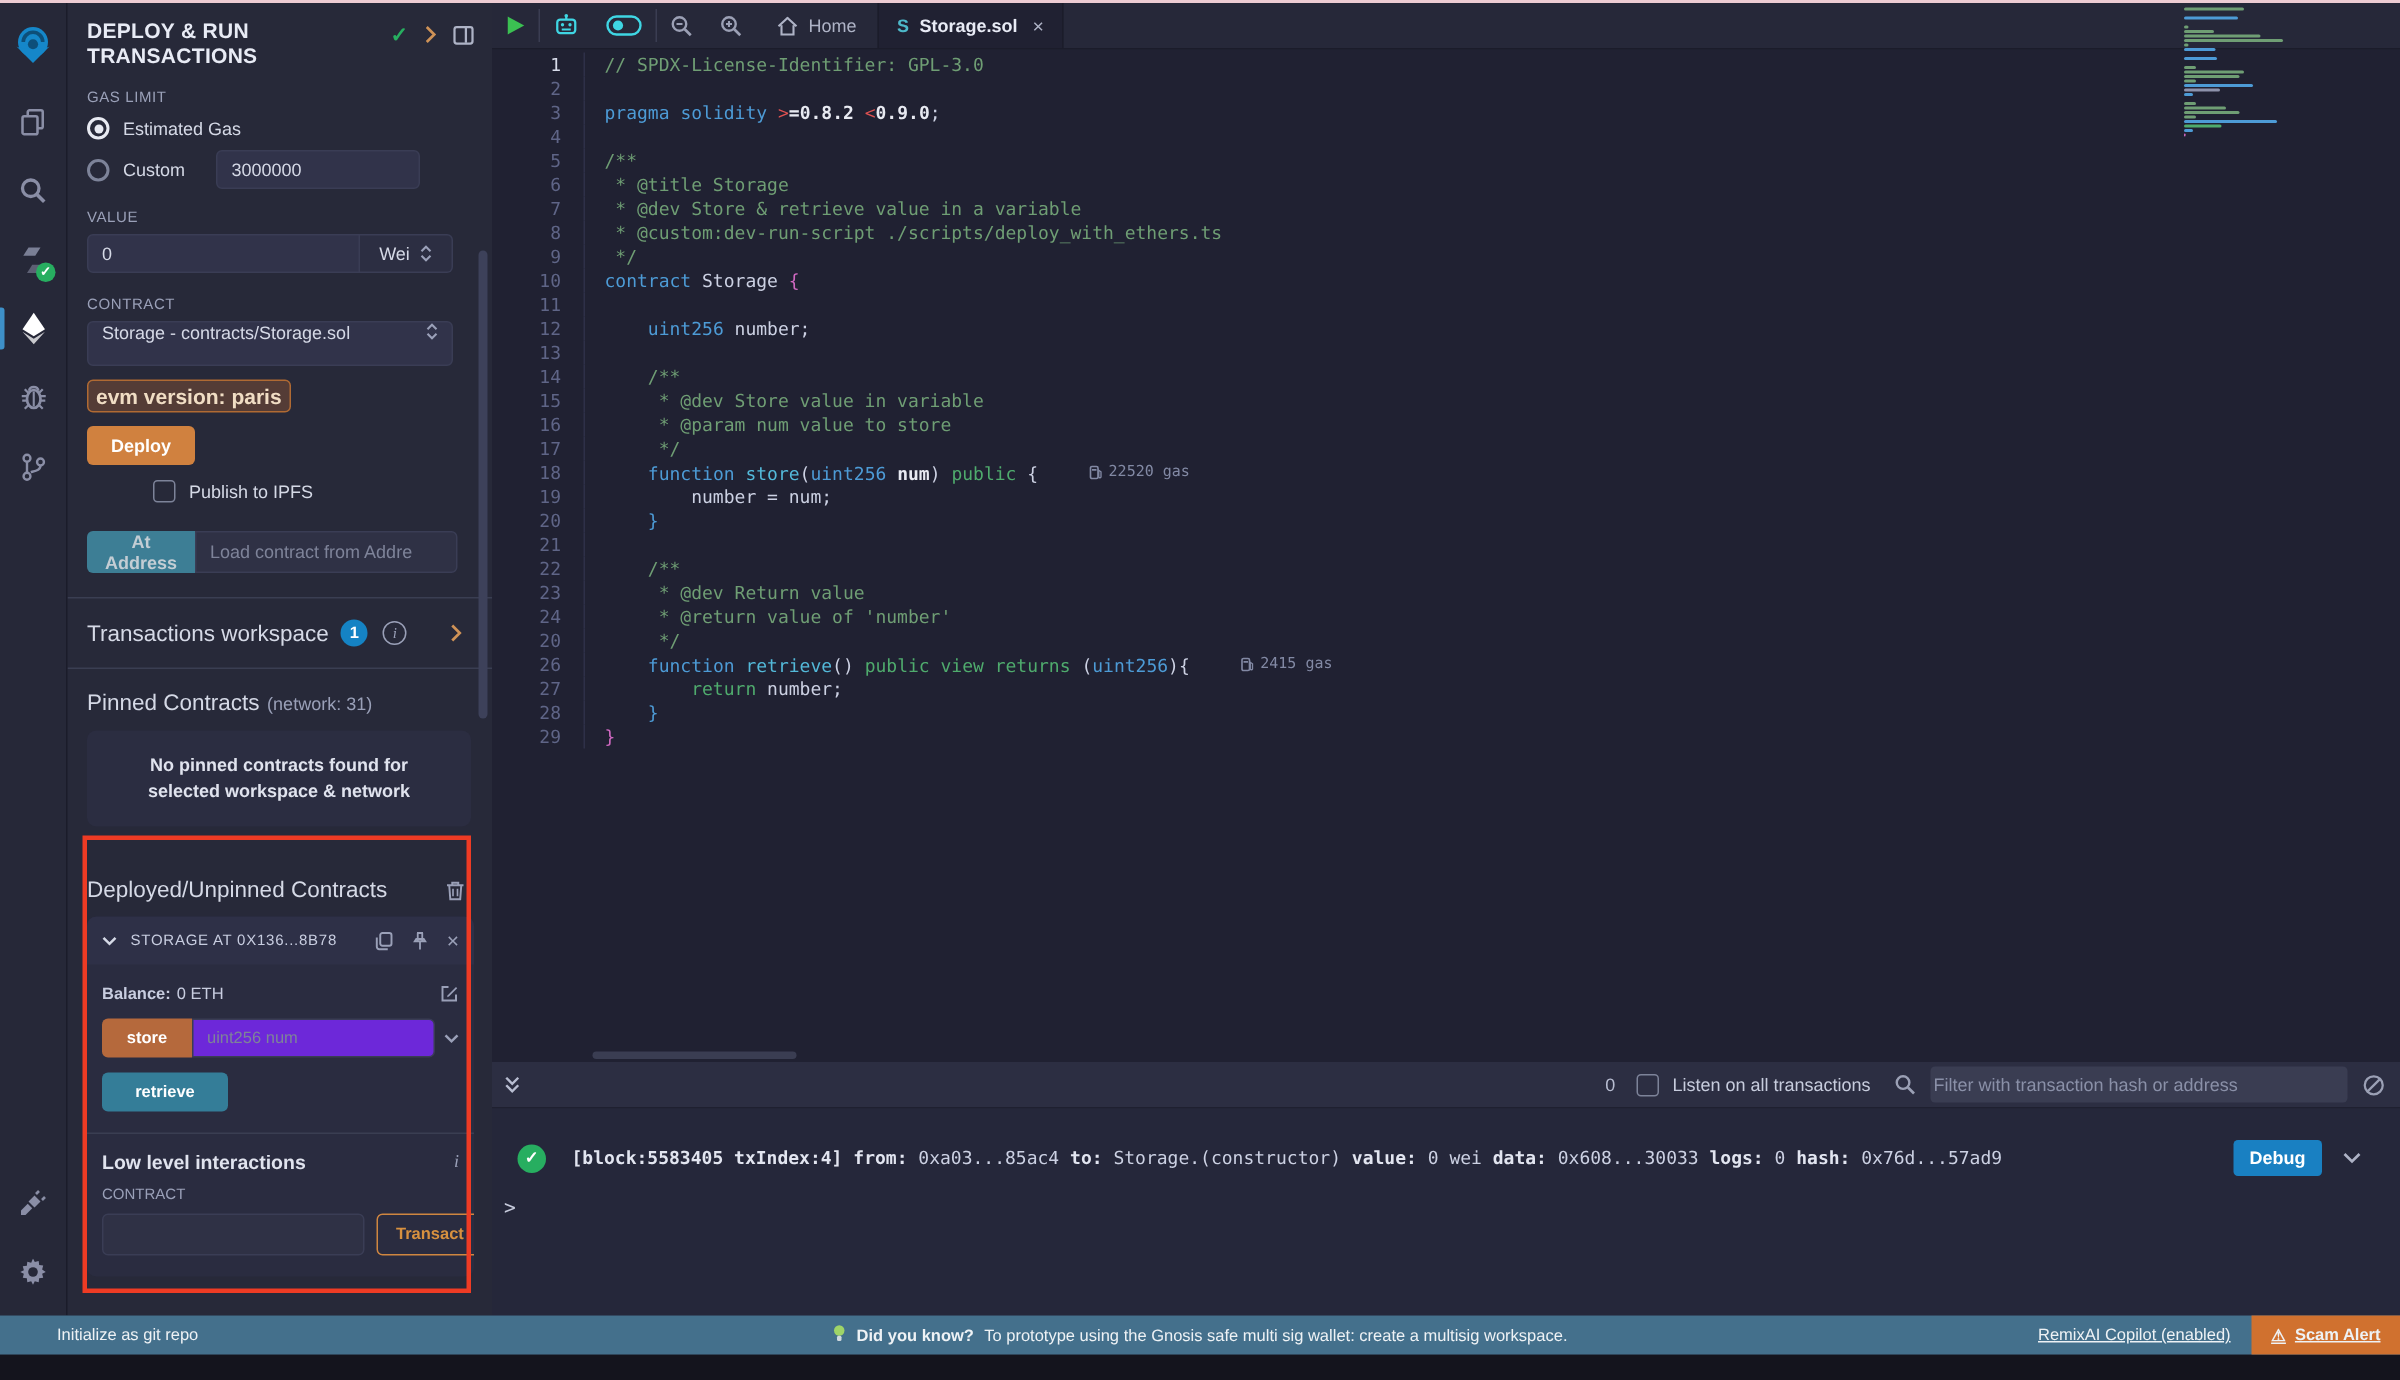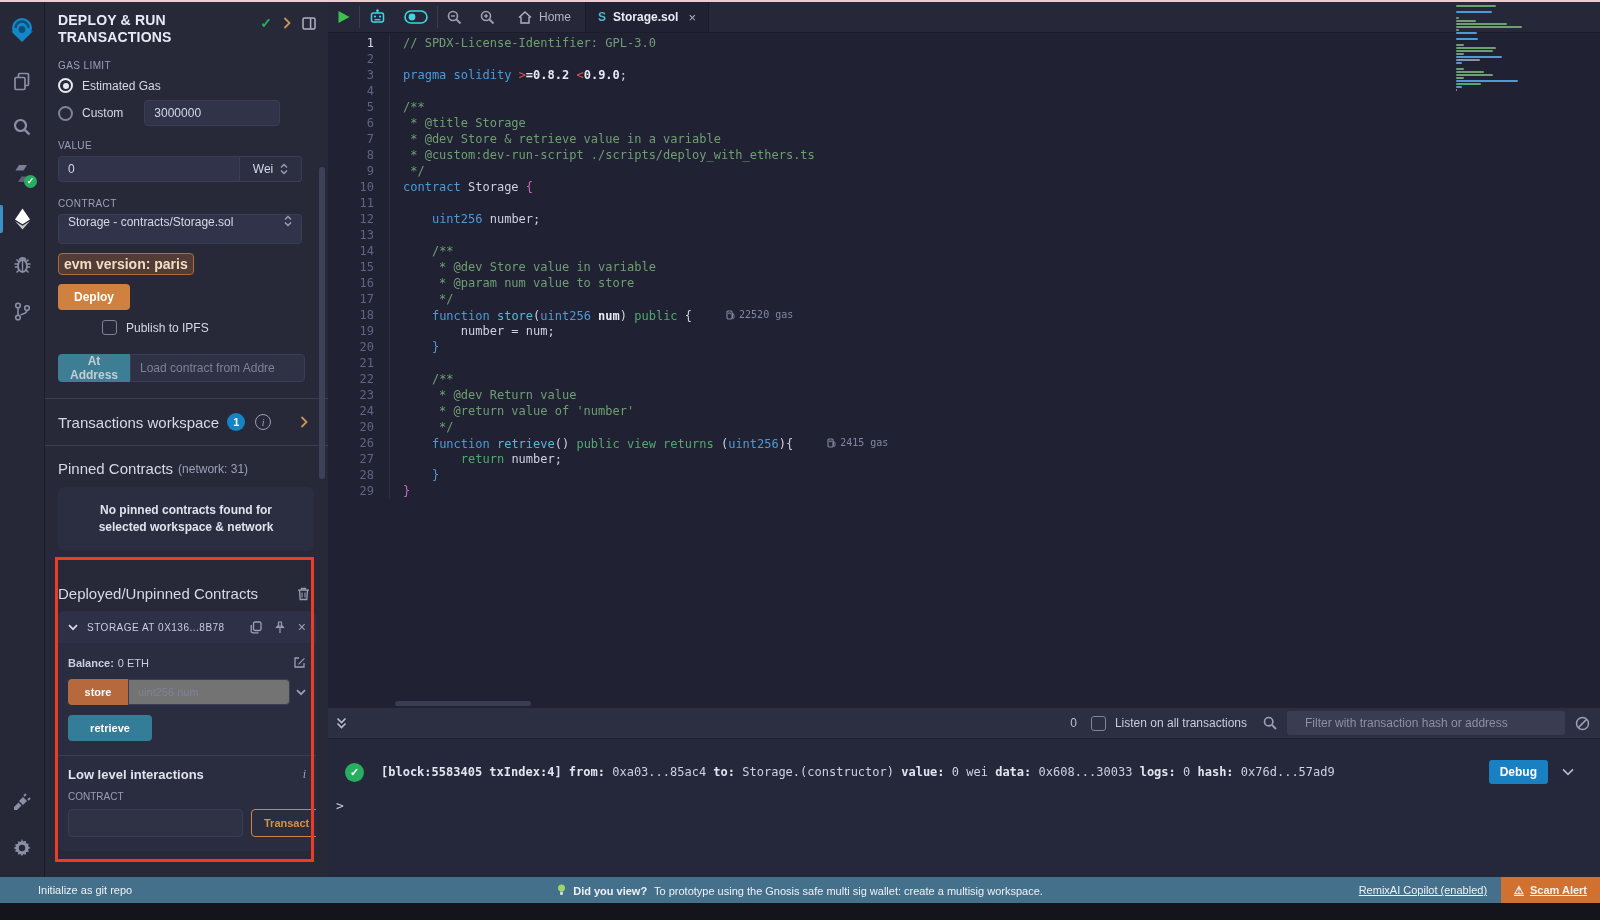--- a/index.html
+++ b/index.html
@@ -53,21 +53,21 @@
   
   .card{margin:0 12px 0 14px;background:#2a2c40;border-radius:6px;overflow:hidden;}
   .card-head{display:flex;align-items:center;background:#2e3047;padding:8px 10px;}
   .card-name{font-size:10px;letter-spacing:.5px;color:#c8cde0;margin-left:9px;}
   .card-hicons{margin-left:auto;display:flex;align-items:center;gap:12px;color:#9aa0b8;}
   .card-body{padding:10px 10px 14px 10px;}
   .bal-row{display:flex;align-items:center;font-size:11px;color:#c8cde0;margin:3px 0 10px 0;}
   .bal-row b{margin-right:4px;}
   .fn-row{display:flex;align-items:center;margin-top:8px;}
   .btn-store{background:#b5693c;color:#fff;font-size:11px;font-weight:bold;border:none;border-radius:4px 0 0 4px;width:84px;height:26px;cursor:pointer;}
-  .fn-row .inp{flex:1;height:26px;border-radius:0 4px 4px 0;background:#737373;font-size:11px;}
+  .fn-row .inp{flex:1;height:26px;border-radius:0 4px 4px 0;background:#6d28d9;font-size:11px;}
   .fn-row .dd{margin-left:6px;color:#9aa0b8;}
   .btn-retrieve{background:#347d98;color:#fff;font-size:11px;font-weight:bold;border:none;border-radius:4px;width:84px;height:26px;margin-top:10px;cursor:pointer;}
   .ll-divider{height:1px;background:#3a3e52;margin:14px -10px 0 -10px;}
   .ll-head{display:flex;align-items:center;margin-top:11px;}
   .ll-title{font-size:13px;font-weight:bold;color:#e0e3ee;}
   .ll-i{margin-left:auto;color:#9aa0b8;font-size:12px;font-family:"Liberation Serif",serif;font-style:italic;}
   .ll-lbl{font-size:10px;color:#9aa0b8;margin-top:9px;}
   .cd-row{display:flex;gap:8px;margin-top:7px;}
   .cd-row .inp{flex:1;height:28px;background:#2f3145;}
   .btn-transact{background:transparent;border:1px solid #cf8640;color:#d8913f;border-radius:4px;font-size:11px;font-weight:bold;height:28px;padding:0 12px;cursor:pointer;}
@@ -97,21 +97,21 @@
   .mm-line{height:2px;margin-bottom:1px;border-radius:1px;}
   .hscroll{position:absolute;bottom:2px;left:67px;width:136px;height:5px;background:#3a3d52;border-radius:3px;}
   
   .terminal{position:absolute;left:328px;right:0;top:708px;height:169px;background:#25273a;}
   .termbar{height:30px;background:#2c2e42;display:flex;align-items:center;padding:0 10px 0 8px;border-bottom:1px solid #1f2030;}
   .termbar .dchev{color:#b8bdd1;}
   .termbar .grow{flex:1;}
   .tcount{font-size:12px;color:#b8bdd1;margin-right:14px;}
   .tlisten{font-size:12px;color:#c7ccdd;margin-left:9px;}
   .tsearch{margin-left:16px;color:#9ba0b5;}
-  .tfilter{width:278px;height:24px;background:#3a3d52;border:none;border-radius:3px;margin-left:10px;color:#d5d9e6;font-size:12px;padding:0 18px;font-family:"Liberation Sans",sans-serif;box-sizing:border-box;}
+  .tfilter{width:278px;height:24px;background:#3a3d52;border:none;border-radius:3px;margin-left:10px;color:#d5d9e6;font-size:12px;padding:0 2px;font-family:"Liberation Sans",sans-serif;box-sizing:border-box;}
   .tfilter::placeholder{color:#8a90a8;}
   .tban{margin-left:10px;color:#9ba0b5;}
   .tlog{font-family:"DejaVu Sans Mono",monospace;font-size:12px;color:#c7cbdc;padding:9px 0 0 38px;line-height:17px;}
   .blockrow{display:flex;align-items:center;margin-top:21px;padding:0 26px 0 17px;}
   .okcirc{width:19px;height:19px;border-radius:50%;background:#27ae60;color:#fff;font-size:11px;line-height:19px;text-align:center;flex:none;font-weight:bold;}
   .blocktext{font-family:"DejaVu Sans Mono",monospace;font-size:12px;color:#b8bdd1;margin-left:17px;flex:1;white-space:nowrap;overflow:hidden;}
   .blocktext .b{color:#e2e5f0;}
   .btn-debug{background:#1980c2;color:#fff;font-size:12px;font-weight:bold;border:none;border-radius:3px;height:24px;padding:0 11px;cursor:pointer;margin-left:16px;}
   .bchev{color:#aeb3c6;margin-left:14px;}
   .prompt{font-family:"DejaVu Sans Mono",monospace;font-size:13px;color:#c7cbdc;padding:14px 0 0 8px;}
@@ -531,21 +531,21 @@
     <div class="prompt">&gt;</div>
   </section>
 
   <footer class="statusbar">
     <span class="sb-left">Initialize as git repo</span>
     <span class="sb-center">
       <svg width="9" height="13" viewBox="0 0 9 13" style="display:inline-block;vertical-align:-2px;">
           <circle cx="4.5" cy="4" r="3.5" fill="#9fd468"></circle>
           <rect x="3" y="7.5" width="3" height="3.5" rx="1" fill="#cfd8de"></rect>
         </svg>
-      <b>Did you view?</b>
+      <b>Did you know?</b>
       <span>To prototype using the Gnosis safe multi sig wallet: create a multisig workspace.</span>
     </span>
     <span class="sb-right">
       <span class="sb-copilot">RemixAI Copilot (enabled)</span>
       <span class="scam">
         <span>⚠</span>
         <span>Scam Alert</span>
       </span>
     </span>
   </footer>

